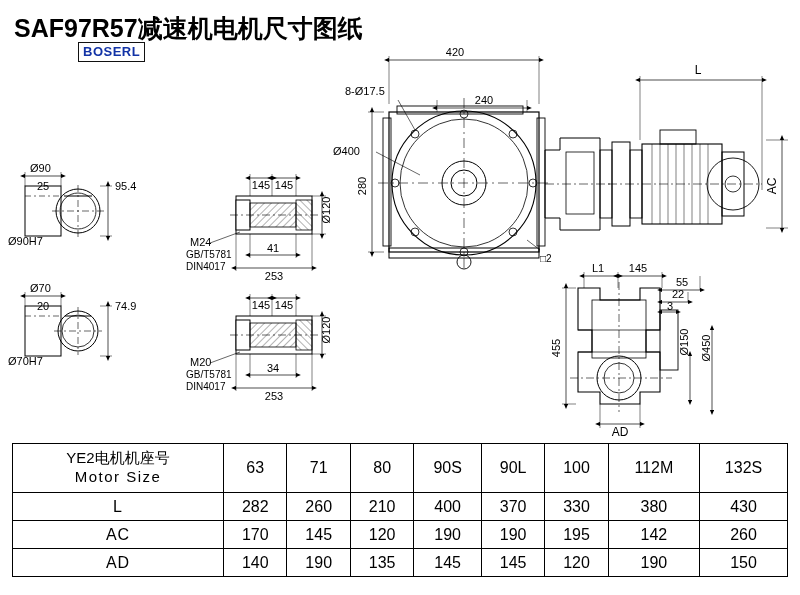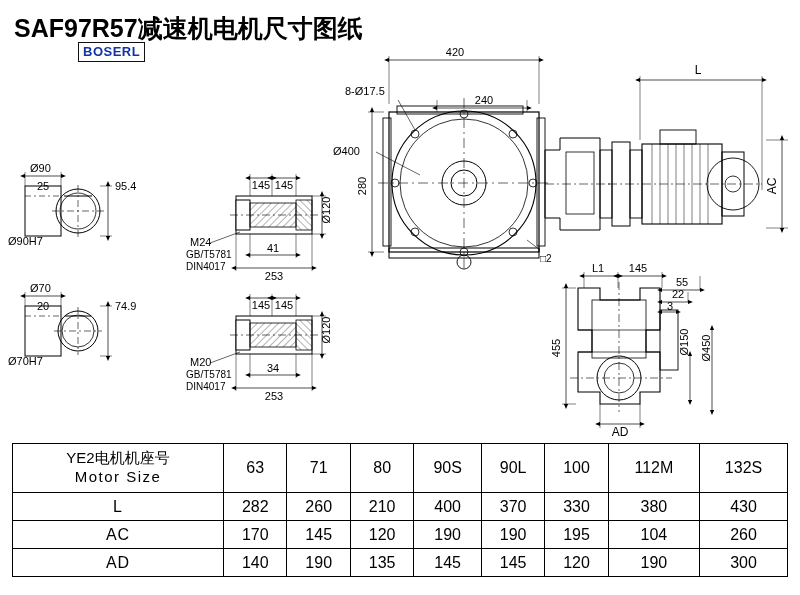--- a/index.html
+++ b/index.html
@@ -402,30 +402,30 @@
         <td>430</td>
       </tr>
       <tr>
         <td class="rowlabel">AC</td>
         <td>170</td>
         <td>145</td>
         <td>120</td>
         <td>190</td>
         <td>190</td>
         <td>195</td>
-        <td>104</td>
+        <td>142</td>
         <td>260</td>
       </tr>
       <tr>
         <td class="rowlabel">AD</td>
         <td>140</td>
         <td>190</td>
         <td>135</td>
         <td>145</td>
         <td>145</td>
         <td>120</td>
         <td>190</td>
-        <td>300</td>
+        <td>150</td>
       </tr>
     </tbody>
   </table>
 
 </div>
 
 </body></html>

